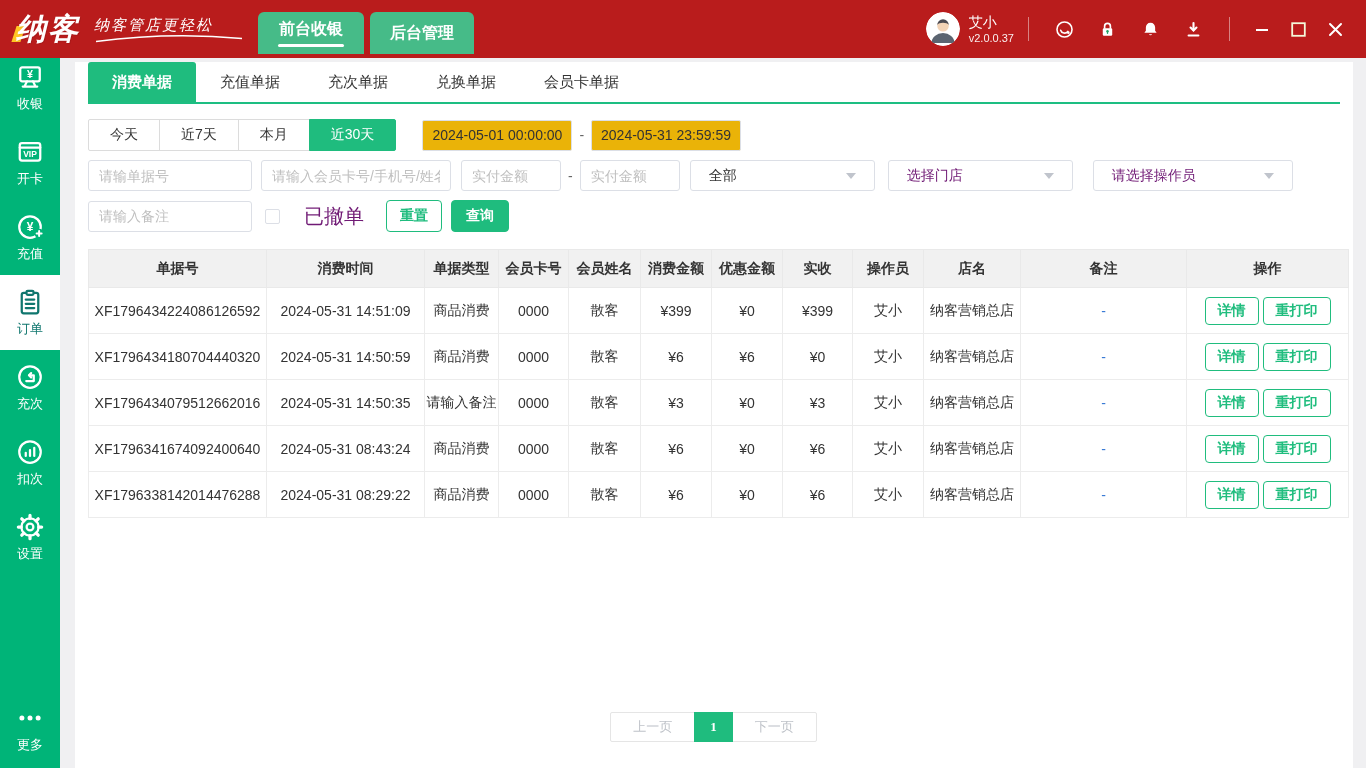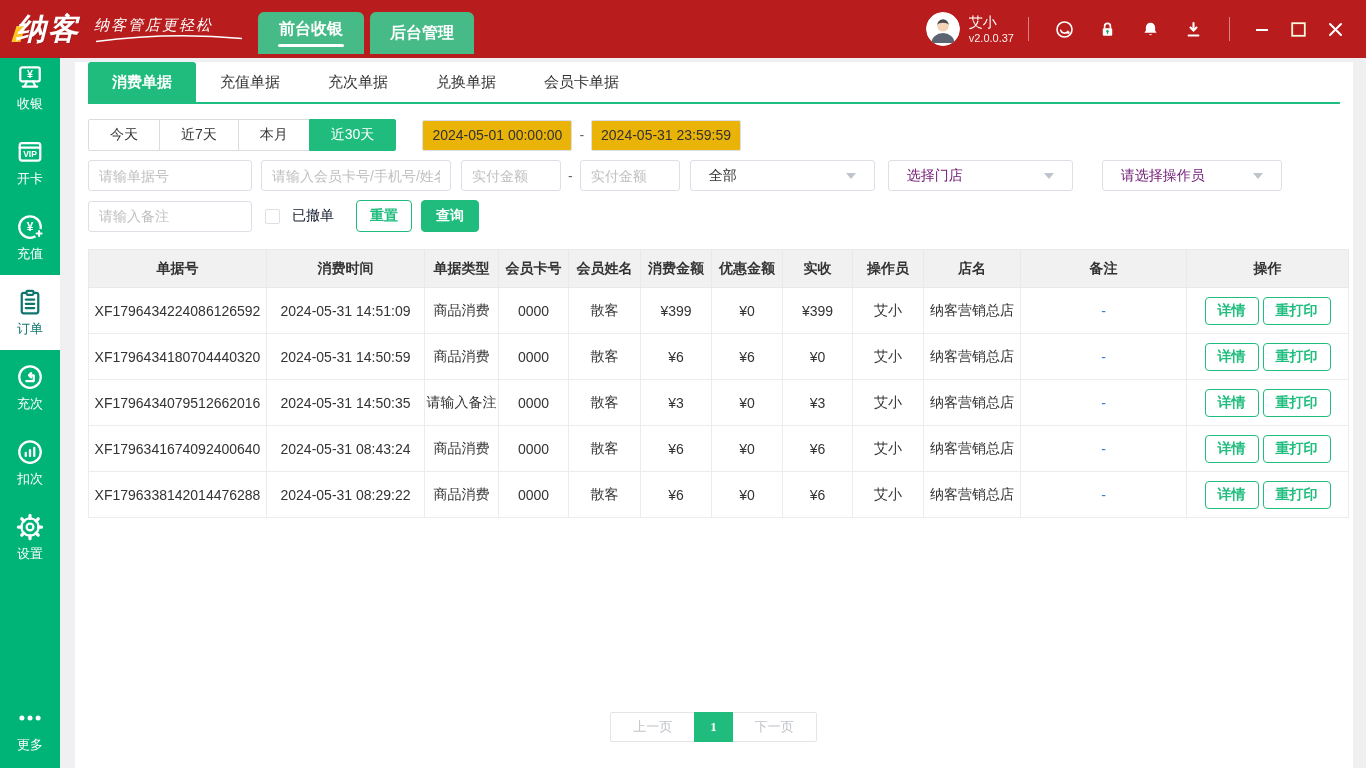--- a/index.html
+++ b/index.html
@@ -50,26 +50,26 @@
   .preset{height:32px;padding:0 21px;background:#fff;border:1px solid #dcdcdc;margin-left:-1px;font-size:14px;color:#333;cursor:pointer;font-family:inherit}
   .preset:first-child{margin-left:0;border-radius:2px 0 0 2px}
   .preset:last-child{border-radius:0 2px 2px 0}
   .preset.active{background:#1fbc7e;border-color:#1fbc7e;color:#fff;position:relative;z-index:1}
   .date-input{width:150px;height:31px;border:1px solid #dcdfe6;border-radius:2px;display:flex;align-items:center;justify-content:center;font-size:14px;color:#333;cursor:pointer;background:#eab308}
   .dash{margin:0 7px;color:#666;font-size:14px}
   .inp{height:31px;border:1px solid #dcdfe6;border-radius:3px;padding:0 10px;font-size:14px;color:#333;outline:none;background:#fff;font-family:inherit}
   .inp::placeholder{color:#bfbfbf}
   .w164{width:164px}.w190{width:190px;margin-left:9px}.w100{width:100px;margin-left:10px}.w100b{width:100px}
   .select{height:31px;border:1px solid #dcdfe6;border-radius:3px;display:flex;align-items:center;padding:0 18px;cursor:pointer;background:#fff}
-  .s1{width:185px;margin-left:10px}.s2{width:185px;margin-left:13px}.s3{width:180px;margin-left:29px}
+  .s1{width:185px;margin-left:10px}.s2{width:185px;margin-left:13px}.s3{width:200px;margin-left:20px}
   .sel-val{font-size:14px;color:#333;flex:1;text-align:left}
   .sel-val.ph{color:#701a75}
   .caret{width:0;height:0;border-left:5px solid transparent;border-right:5px solid transparent;border-top:6px solid #c0c4cc}
   .checkbox{width:15px;height:15px;border:1px solid #dcdfe6;border-radius:2px;margin-left:13px;background:#fff;cursor:pointer;flex:none}
-  .cb-label{font-size:14px;color:#0f172a;margin-left:12px}
+  .cb-label{font-size:20px;color:#701a75;margin-left:24px}
   .btn-outline{height:32px;padding:0 13px;margin-left:22px;background:#fff;border:1px solid #1fbc7e;color:#1fbc7e;border-radius:4px;font-size:14px;font-weight:700;cursor:pointer;font-family:inherit}
   .btn-solid{height:32px;padding:0 14px;margin-left:9px;background:#1fbc7e;border:1px solid #1fbc7e;color:#fff;border-radius:4px;font-size:14px;font-weight:700;cursor:pointer;font-family:inherit}
 
   table{width:100%;border-collapse:collapse;table-layout:fixed;margin-top:17px}
   th{background:#f1f1f1;height:38px;font-size:14px;color:#333;font-weight:700;border:1px solid #e9e9e9;text-align:center}
   td{height:46px;font-size:14px;color:#333;text-align:center;border:1px solid #ececec;background:#fff;overflow:hidden;white-space:nowrap}
   td.remark{color:#3a7bd5}
   .act-btn{height:28px;padding:0 12px;border:1px solid #20bd7e;color:#20bd7e;background:#fff;border-radius:4px;font-size:14px;font-weight:700;cursor:pointer;font-family:inherit}
   .act-btn + .act-btn{margin-left:4px}
 

